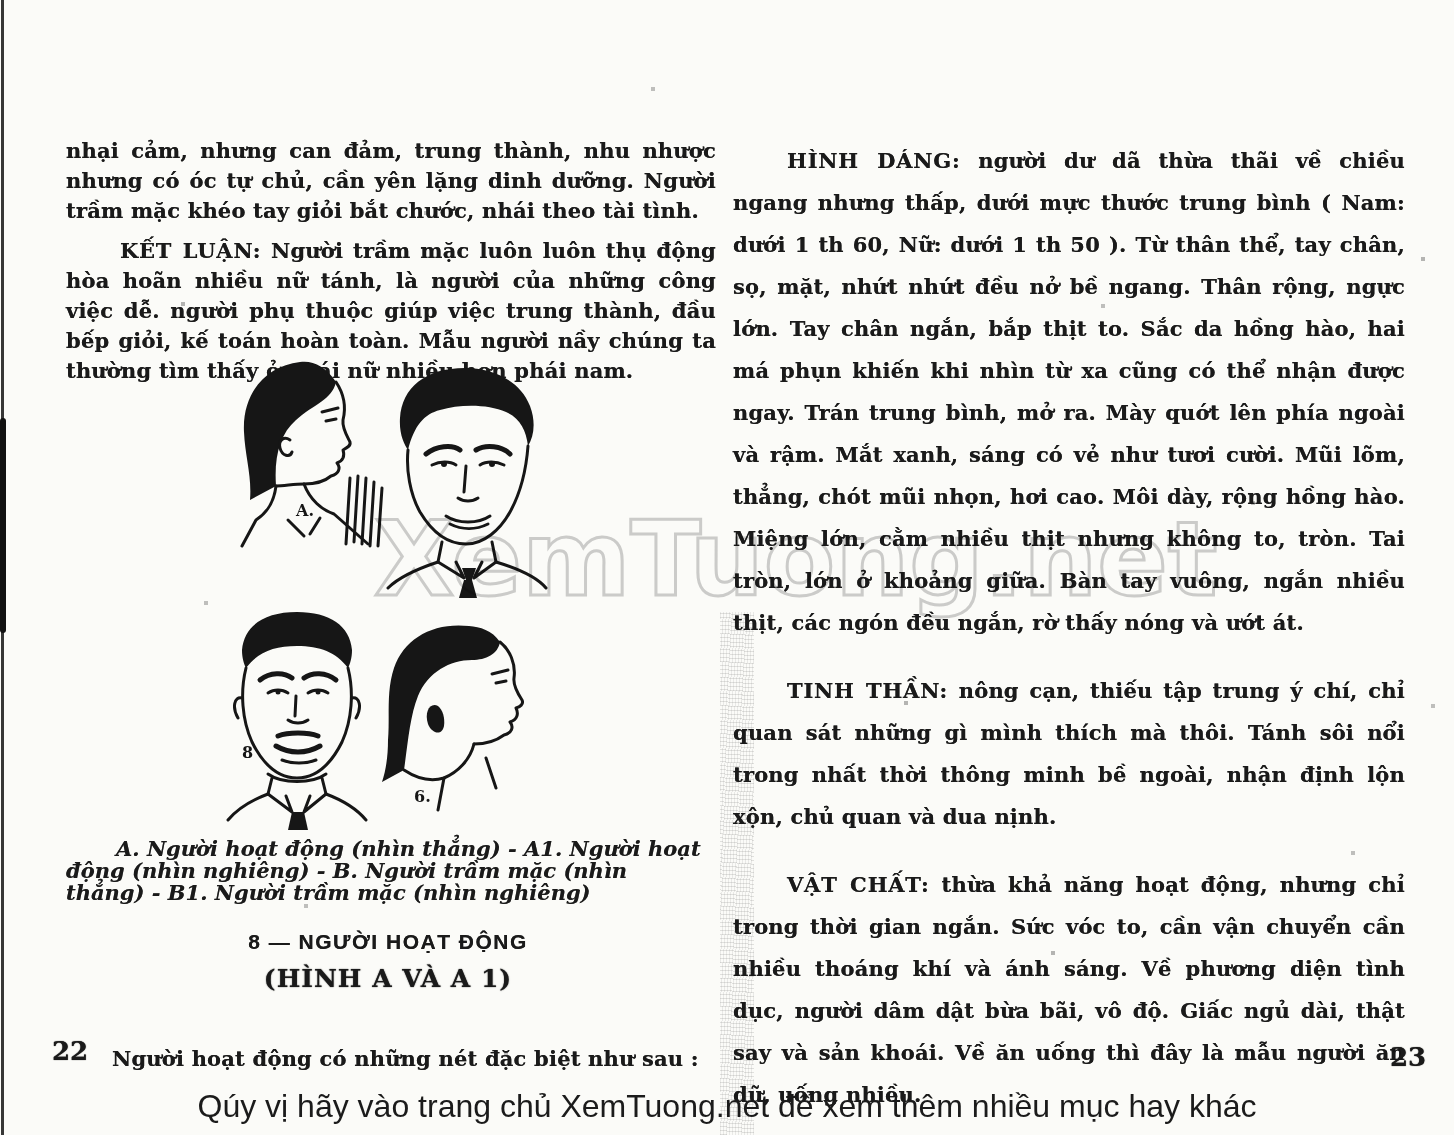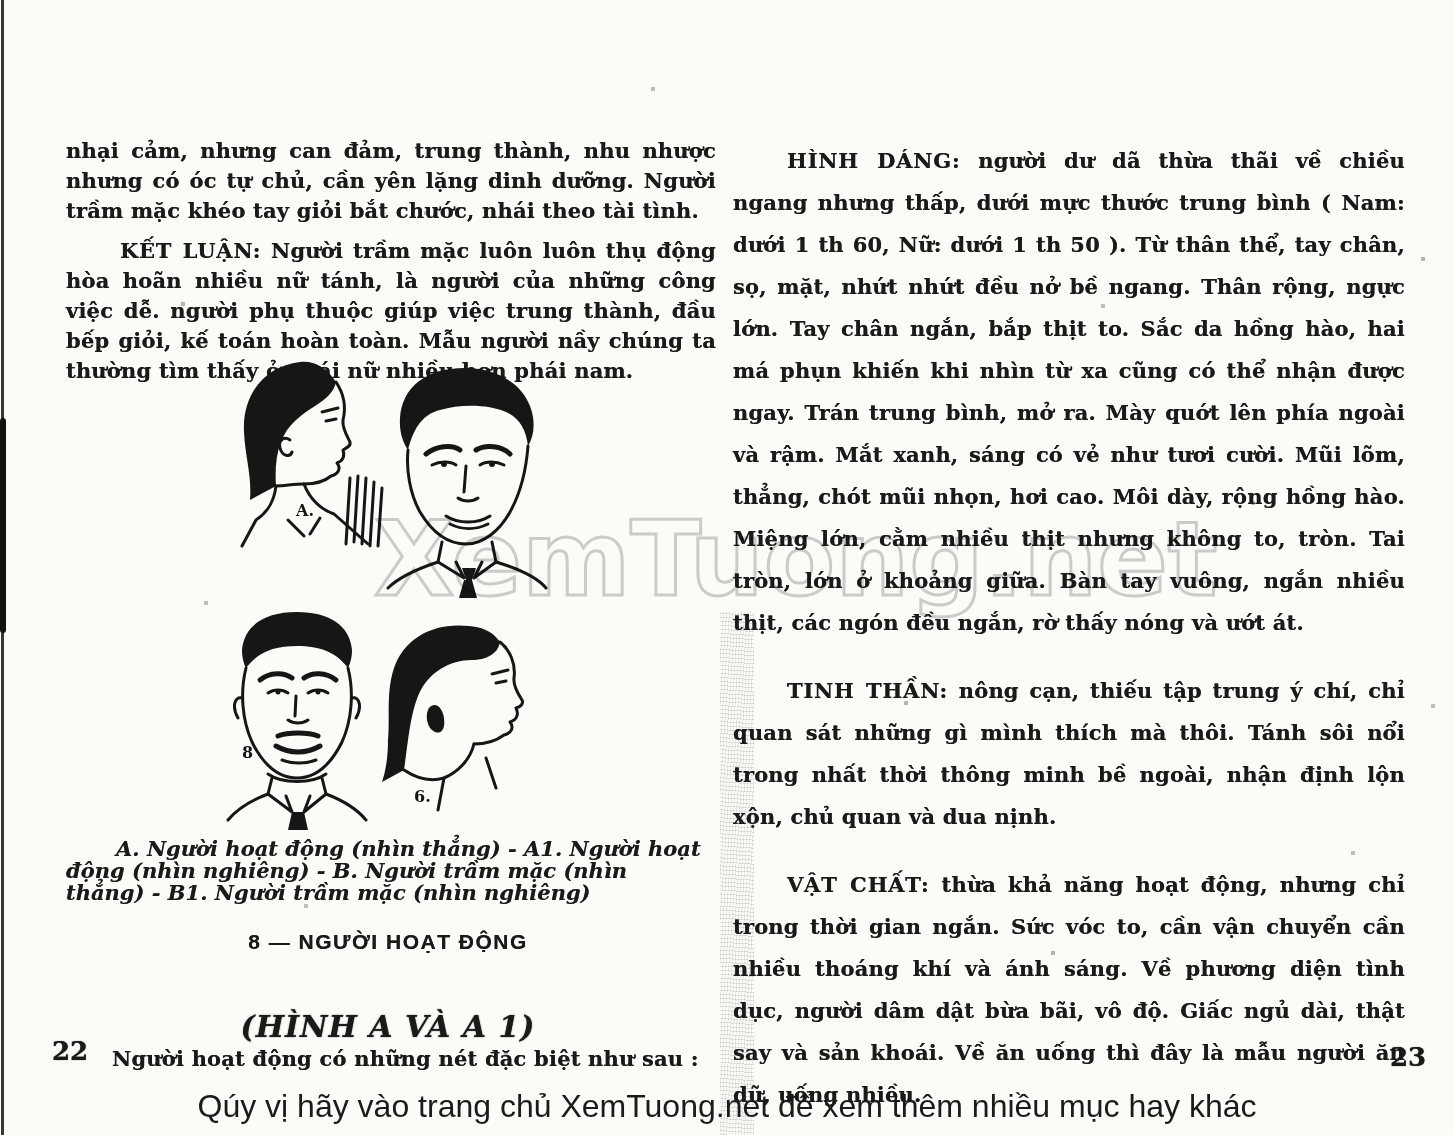--- a/index.html
+++ b/index.html
@@ -24,23 +24,22 @@
     font-style:italic;font-size:21px;line-height:22px;font-weight:700;
     text-shadow:0 0 0.4px rgba(10,10,10,.6);
   }
   .center{text-align:center;}
   .section-heading{
     font-family:Liberation Sans, sans-serif;
     font-size:21px;font-weight:700;letter-spacing:1.5px;
     text-shadow:0 0 0.6px rgba(10,10,10,.8);
   }
   .section-subheading{
-    font-size:30px;font-weight:700;font-style:italic;letter-spacing:1px;
+    font-size:25px;font-weight:700;letter-spacing:1px;
     text-shadow:0 0 1.2px rgba(10,10,10,.9);
-    margin-top:45px;
   }
   .pagenum{font-size:26px;font-weight:700;text-shadow:0 0 1px rgba(0,0,0,.9);}
   
   .watermark{
     left:374px;top:498px;
     font-family:"DejaVu Sans", sans-serif;
     font-size:104px;font-weight:700;letter-spacing:0px;
     color:rgba(255,255,255,0.05);
     -webkit-text-stroke:3px #bfbfbf;
     text-stroke:3px #bfbfbf;

